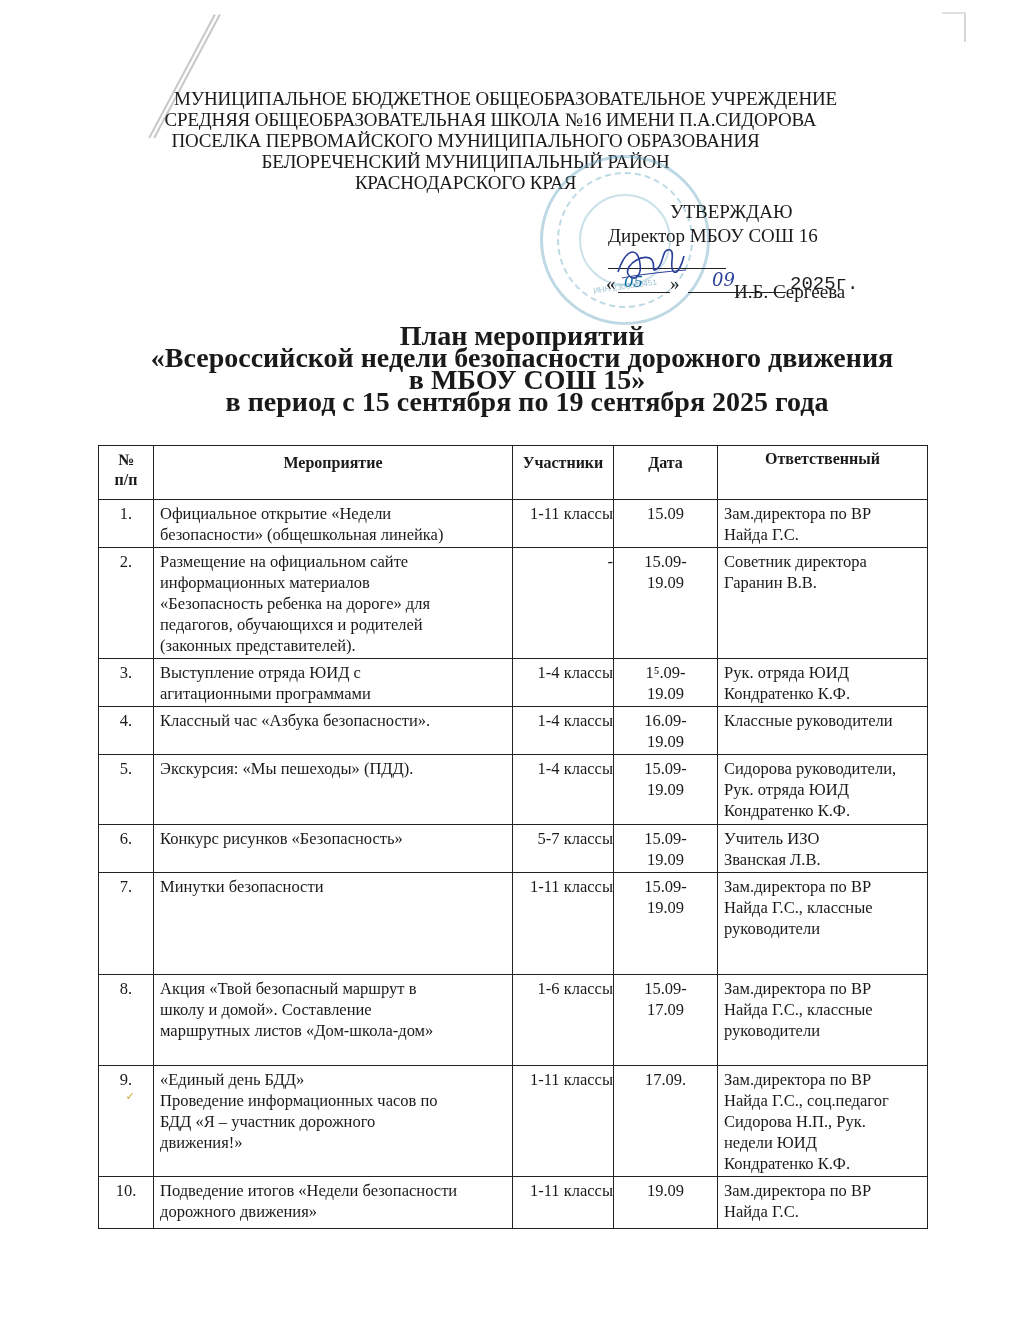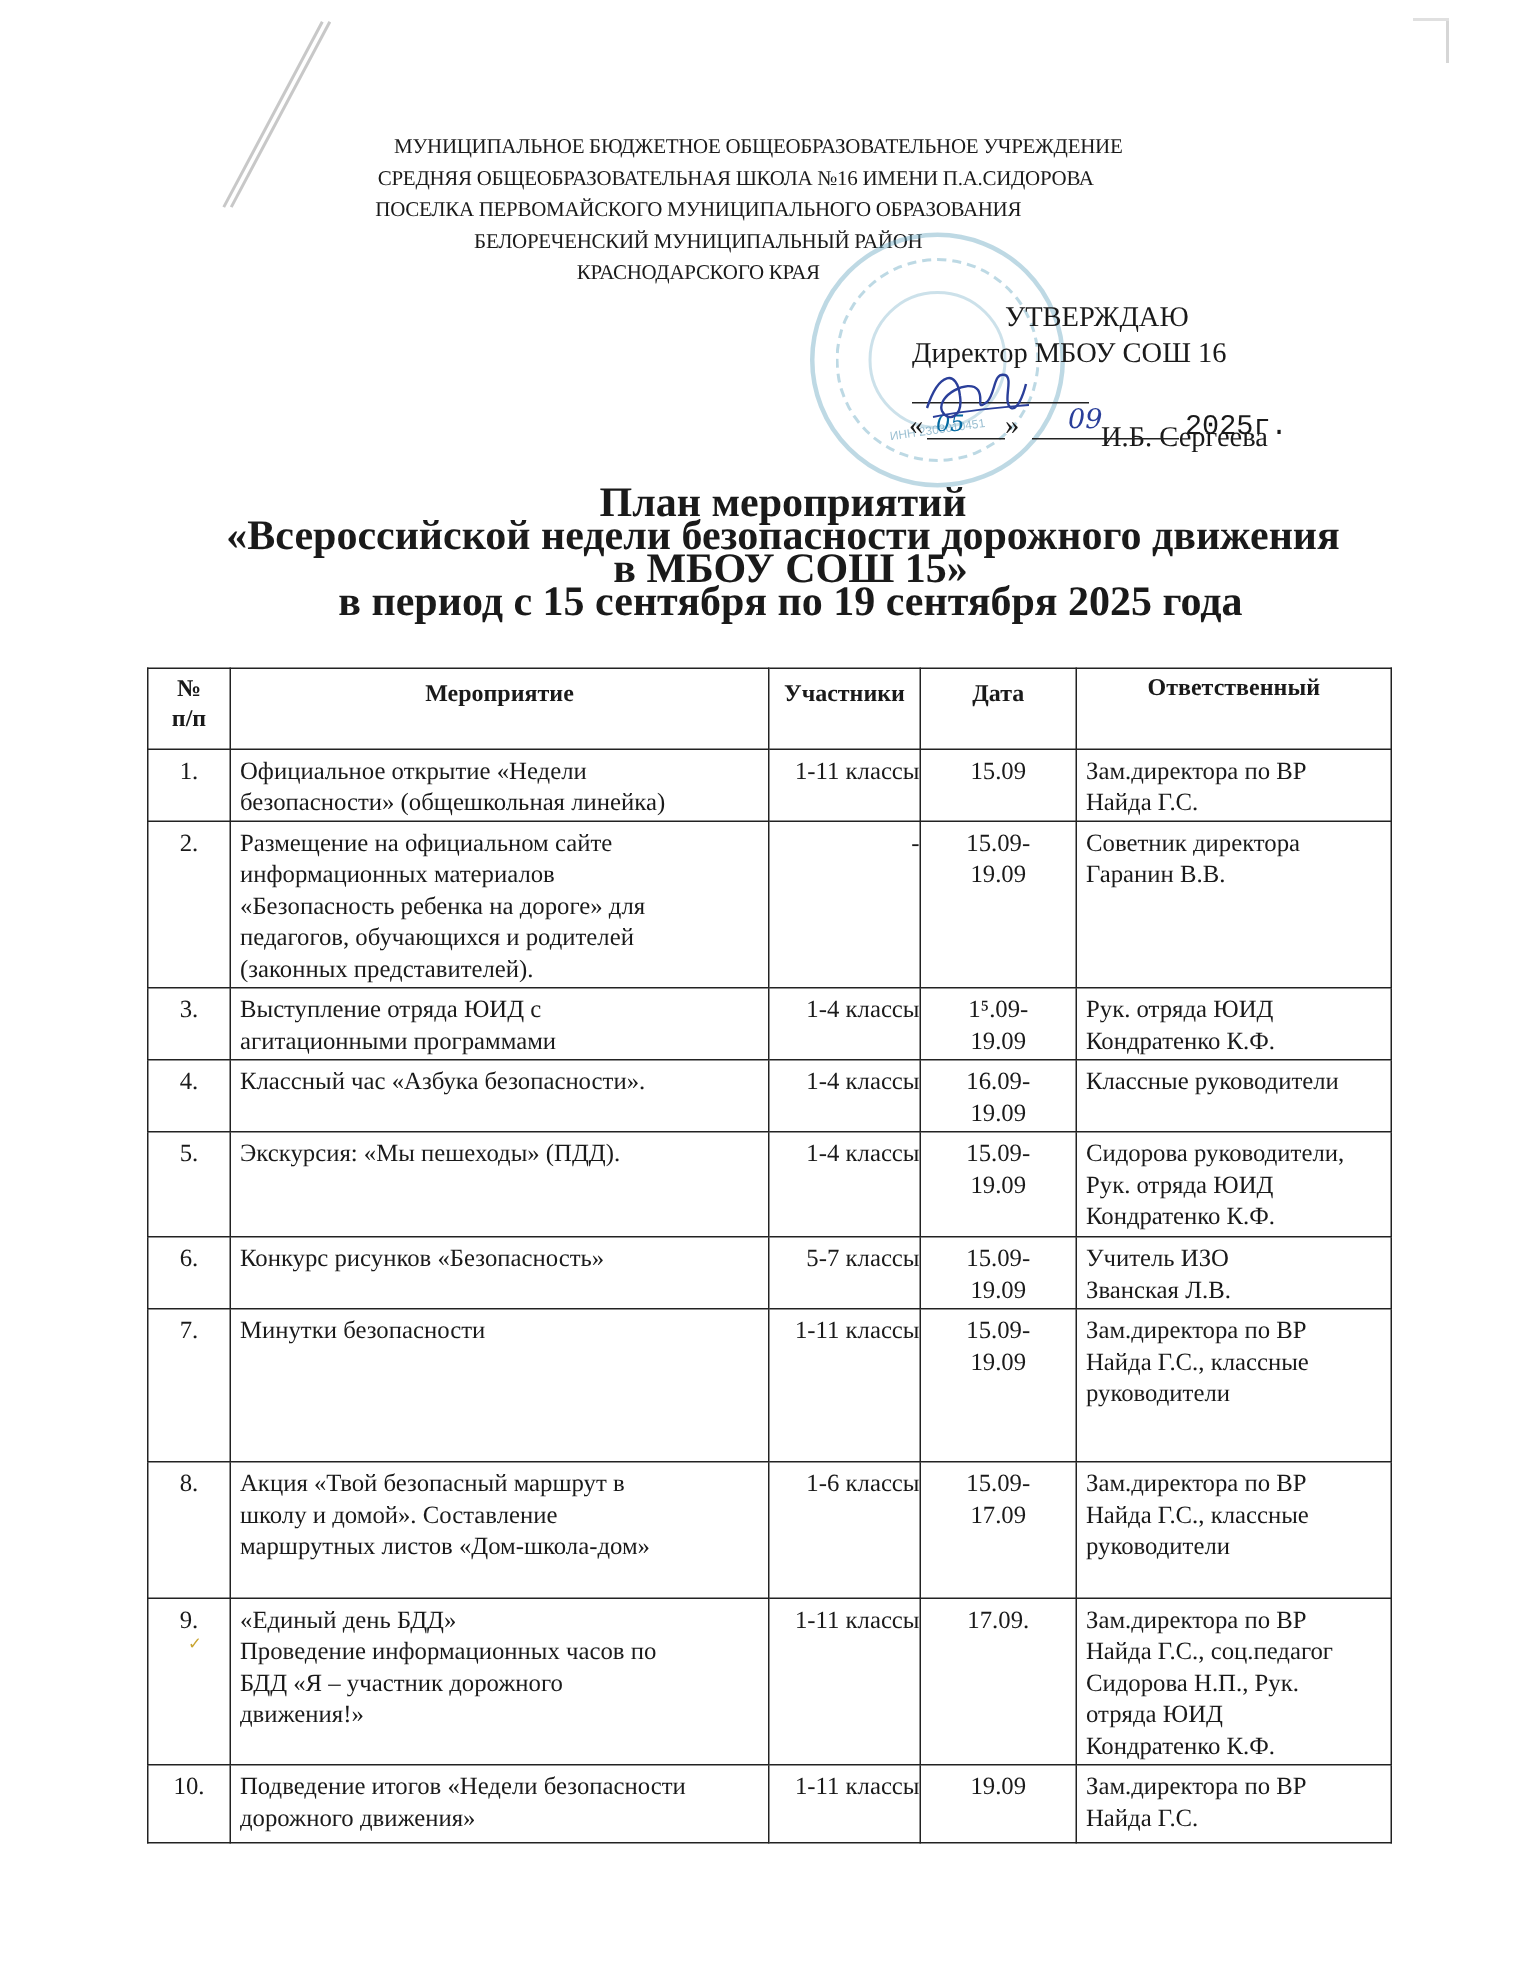--- a/index.html
+++ b/index.html
@@ -44,21 +44,21 @@
       height: 2px;
       background: #e0e0e0;
     }
 
     .org-header {
       position: absolute;
       top: 88px;
       left: 0;
       width: 931px;
       text-align: center;
-      font-size: 14px;
+      font-size: 19px;
       line-height: 21px;
       letter-spacing: -0.2px;
     }
     .org-header .line { display: block; }
     .org-header .l1 { padding-left: 80px; }
     .org-header .l2 { padding-left: 50px; }
     .org-header .l3 { padding-left: 0px; }
     .org-header .l4 { padding-left: 0px; }
     .org-header .l5 { padding-left: 0px; }
 
@@ -406,21 +406,21 @@
         <span class="ln">движения!»</span>
       </td>
       <td class="part">1-11 классы</td>
       <td class="date">
         <span class="ln">17.09.</span>
       </td>
       <td class="resp">
         <span class="ln">Зам.директора по ВР</span>
         <span class="ln">Найда Г.С., соц.педагог</span>
         <span class="ln">Сидорова Н.П., Рук.</span>
-        <span class="ln">отряда ЮИД</span>
+        <span class="ln">недели ЮИД</span>
         <span class="ln">Кондратенко К.Ф.</span>
       </td>
     </tr>
 
     <tr style="height:52px">
       <td class="num">10.</td>
       <td class="event" style="padding-right:0;white-space:nowrap;">
         <span class="ln">Подведение итогов «Недели безопасности</span>
         <span class="ln">дорожного движения»</span>
       </td>

